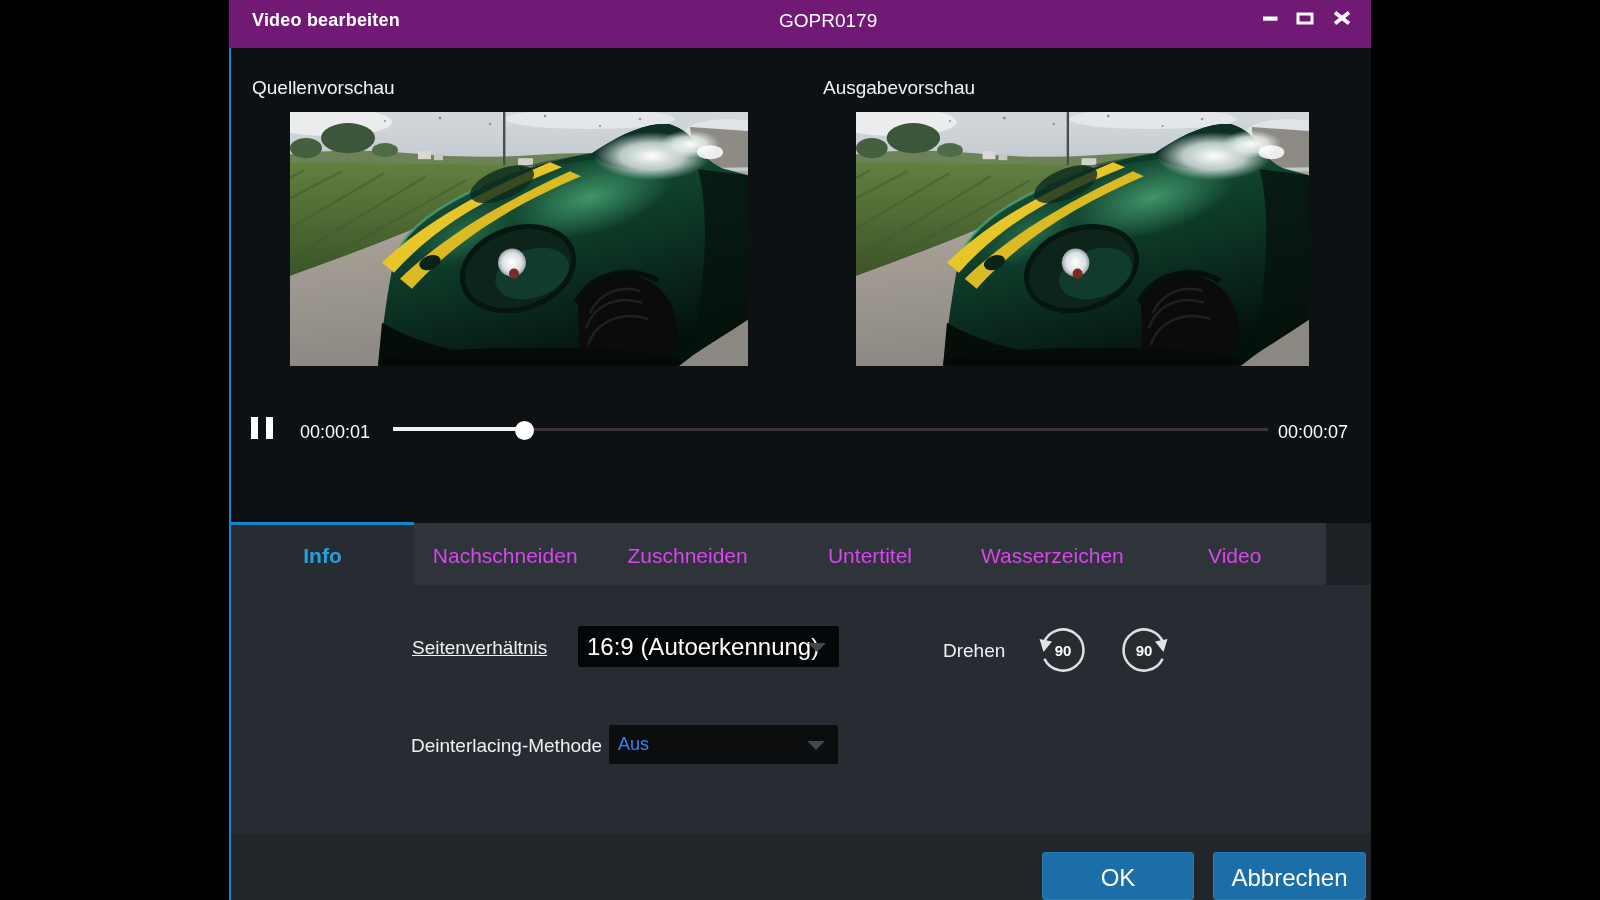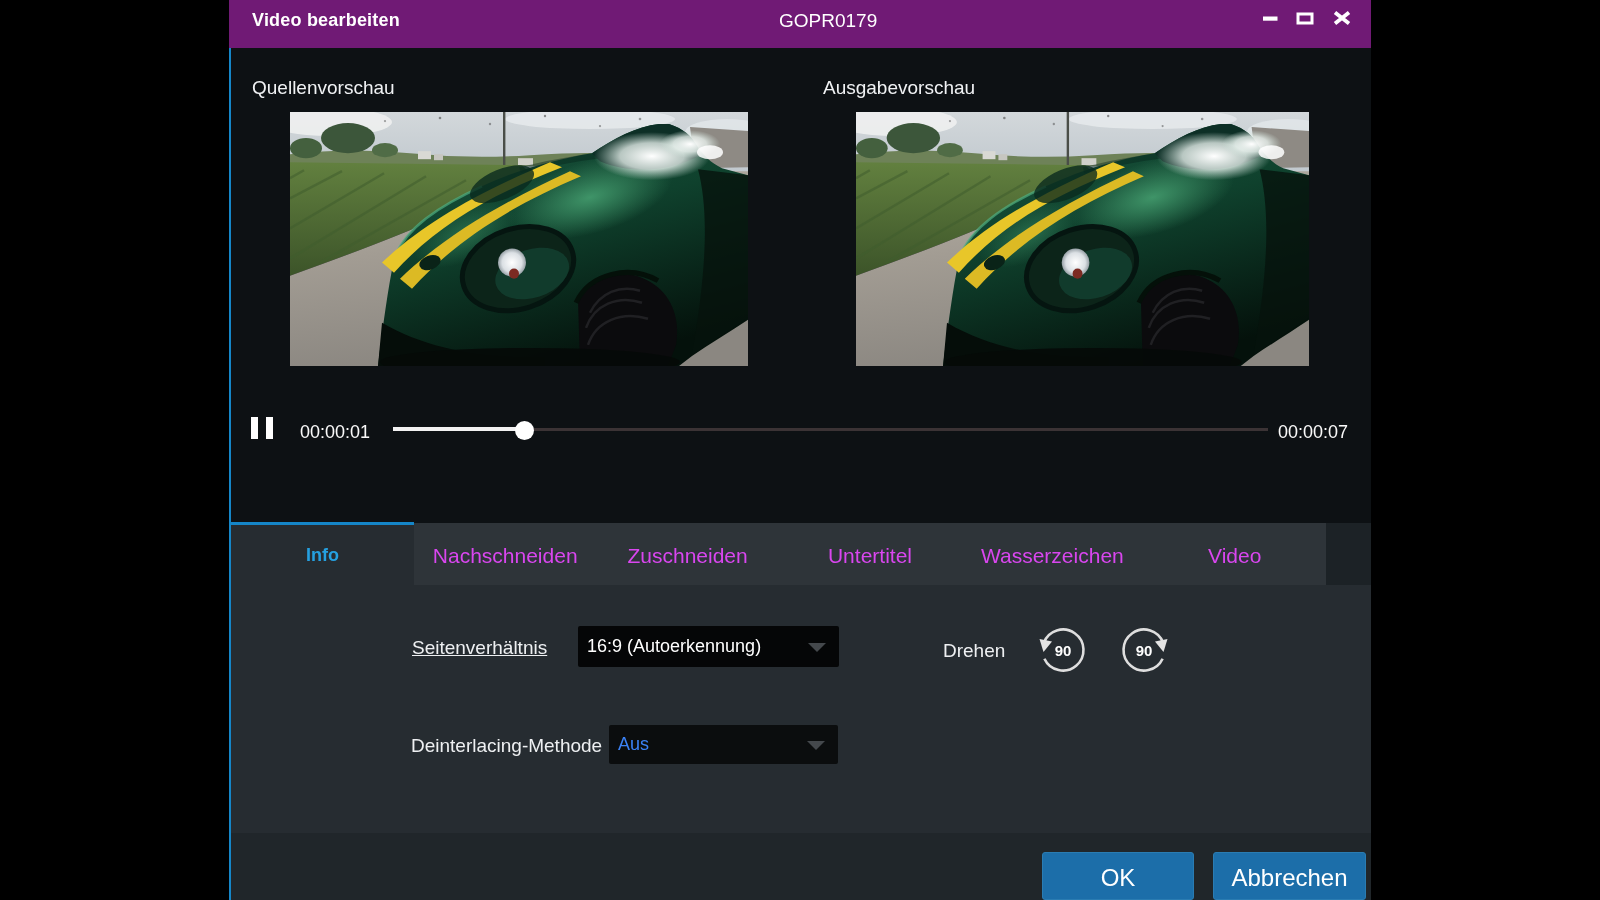--- a/index.html
+++ b/index.html
@@ -17,29 +17,29 @@
   
   #pause { position:absolute; left:20px; top:369px; }
   #pause .b { position:absolute; top:0; width:7px; height:22px; background:#fff; }
   #time1 { position:absolute; left:69px; top:374px; font-size:18px; color:#fafafa; }
   #time2 { position:absolute; left:1047px; top:374px; font-size:18px; color:#fafafa; }
   #track { position:absolute; left:162px; top:380px; width:875px; height:3px; background:#3b3335; }
   #trackfill { position:absolute; left:162px; top:379px; width:131px; height:4px; background:#f2f2f2; }
   #knob { position:absolute; left:284px; top:373px; width:19px; height:19px; border-radius:50%; background:#fff; }
   
   #tabrow { position:absolute; left:0; top:474px; width:1140px; height:63px; }
-  #tabinfo { position:absolute; left:0; top:0; width:183px; height:63px; border-top:3px solid #1586c8; background:#262c31; color:#25a0e0; font-size:18px; font-weight:bold; text-align:center; line-height:61px; }
+  #tabinfo { position:absolute; left:0; top:0; width:183px; height:63px; border-top:3px solid #1586c8; background:#262c31; color:#25a0e0; font-size:21px; font-weight:bold; text-align:center; line-height:61px; }
   #tabstrip { position:absolute; left:183px; top:1px; width:912px; height:62px; background:#2e3439; }
   #tabstrip .tab { float:left; width:182.4px; height:62px; color:#d946ef; font-size:21px; text-align:center; line-height:65px; }
   #tabfill { position:absolute; left:1095px; top:1px; width:45px; height:62px; background:#1c2226; }
   
   #panel { position:absolute; left:0; top:537px; width:1140px; height:248px; background:#262c31; }
   #panel .lab { position:absolute; color:#eef0f2; font-size:19px; }
   .dd { position:absolute; border-radius:2px; }
-  #dd1 { left:347px; top:41px; width:261px; height:41px; background:#050607; color:#fff; font-size:18px; line-height:41px; padding-left:9px; }
+  #dd1 { left:347px; top:41px; width:261px; height:41px; background:#050607; color:#fff; font-size:24px; line-height:41px; padding-left:9px; }
   #dd2 { left:378px; top:140px; width:229px; height:39px; background:#0b0d0e; color:#3b82f6; font-size:18px; line-height:39px; padding-left:9px; }
   .arr { position:absolute; width:0; height:0; border-left:9px solid transparent; border-right:9px solid transparent; border-top:9px solid #44484c; }
   
   #footer { position:absolute; left:0; top:785px; width:1140px; height:67px; background:#20262a; }
   .btn { position:absolute; top:19px; height:48px; background:#1c6ea9; border:1px solid #2a7cb2; border-radius:3px; color:#fff; font-size:24px; text-align:center; line-height:50px; }
   #btnok { left:811px; width:152px; }
   #btncancel { left:975px; width:153px;margin-left:7px; }
 </style>
 </head>
 <body>

